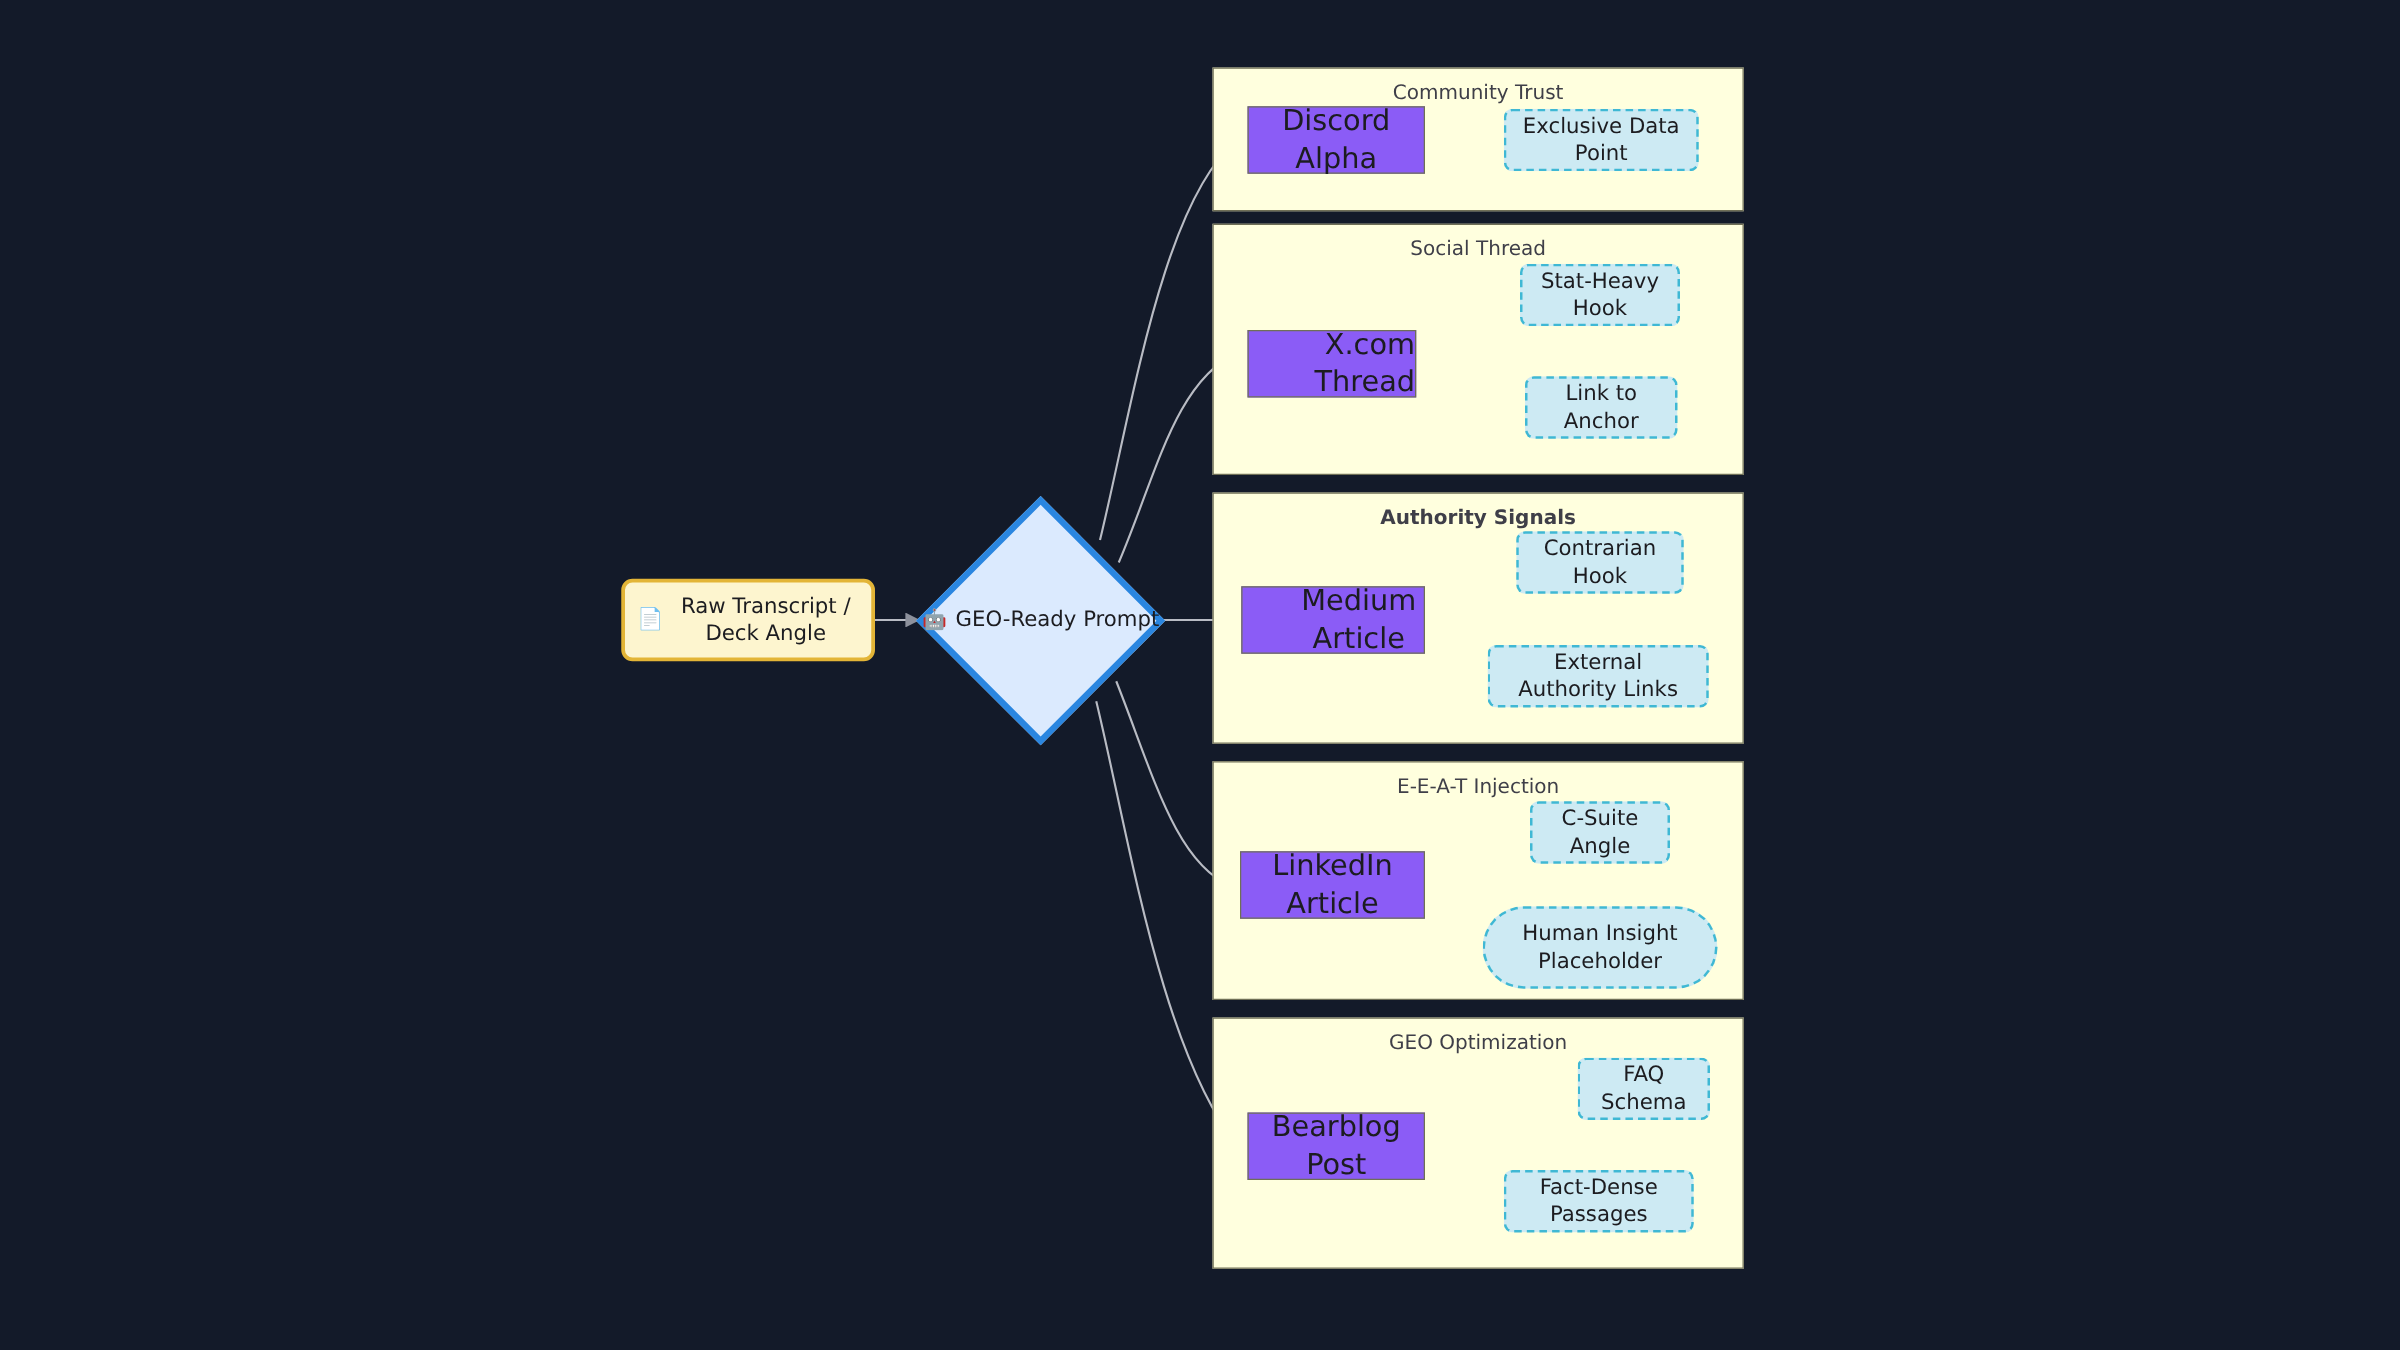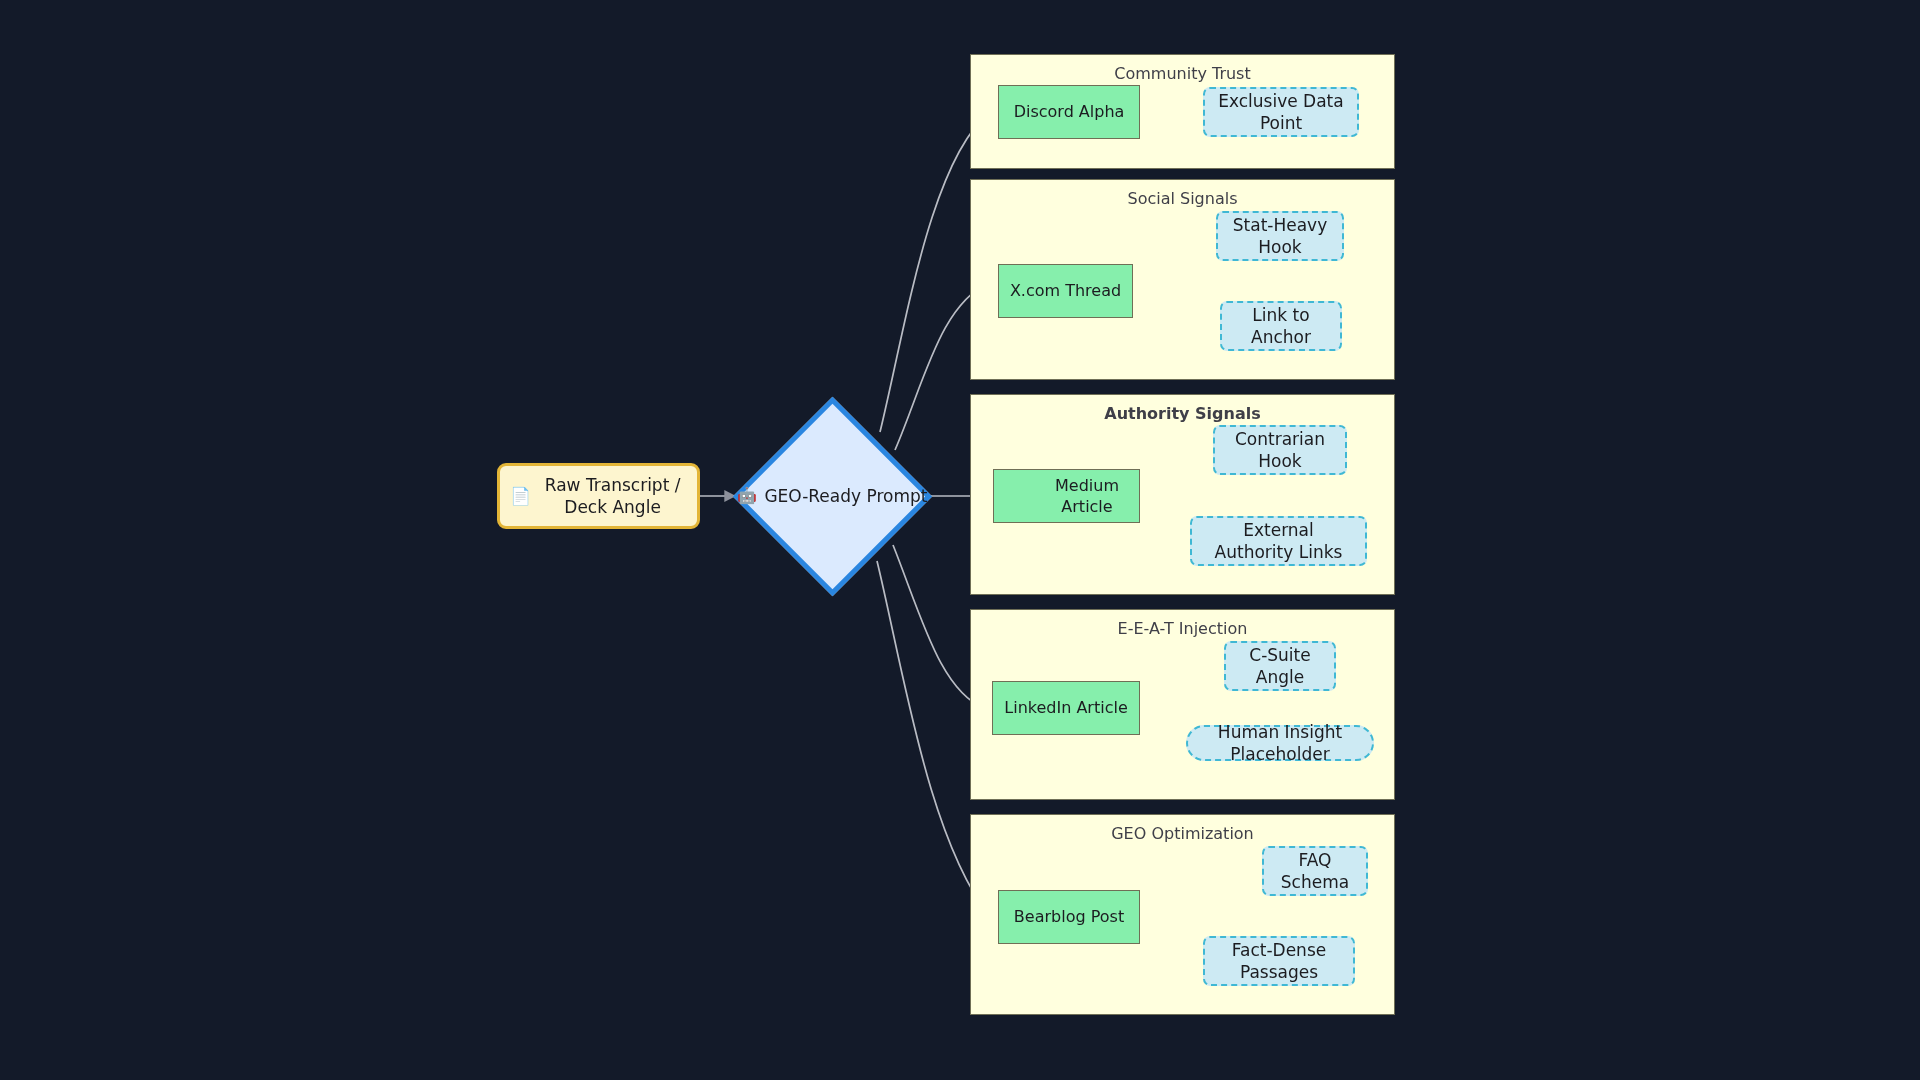--- a/index.html
+++ b/index.html
@@ -100,24 +100,24 @@
     left: 0;
     right: 0;
     top: 9px;
     text-align: center;
     color: #3f3f48;
     font-size: 16px;
     white-space: nowrap;
   }
   
   .node-platform {
-    background: #86efac;
+    background: #8b5cf6;
     border: 1.8px solid #6f6f56;
     color: #1c1c20;
-    font-size: 16px;
+    font-size: 23px;
     border-radius: 0;
   }
   
   .node-attr {
     background: #cdeaf3;
     border: 2px dashed #3fb8d4;
     color: #1c1c20;
     font-size: 17px;
     border-radius: 7px;
     padding: 0 12px;
@@ -211,21 +211,21 @@
     <div class="cluster-title">Community Trust</div>
   </div>
   <div class="node node-platform" style="left:998px; top:85px; width:142px; height:54px;">
     <span>Discord Alpha</span>
   </div>
   <div class="node node-attr" style="left:1203px; top:87px; width:156px; height:50px;">
     <span>Exclusive Data Point</span>
   </div>
 
   <div class="cluster" style="left:970px; top:179px; width:425px; height:201px;">
-    <div class="cluster-title">Social Signals</div>
+    <div class="cluster-title">Social Thread</div>
   </div>
   <div class="node node-platform" style="left:998px; top:264px; width:135px; height:54px;text-align:right;">
     <span>X.com Thread</span>
   </div>
   <div class="node node-attr" style="left:1216px; top:211px; width:128px; height:50px;">
     <span>Stat-Heavy Hook</span>
   </div>
   <div class="node node-attr" style="left:1220px; top:301px; width:122px; height:50px;">
     <span>Link to Anchor</span>
   </div>
@@ -245,21 +245,21 @@
 
   <div class="cluster" style="left:970px; top:609px; width:425px; height:191px;">
     <div class="cluster-title">E-E-A-T Injection</div>
   </div>
   <div class="node node-platform" style="left:992px; top:681px; width:148px; height:54px;">
     <span>LinkedIn Article</span>
   </div>
   <div class="node node-attr" style="left:1224px; top:641px; width:112px; height:50px;">
     <span>C-Suite Angle</span>
   </div>
-  <div class="node node-attr stadium" style="left:1186px; top:725px; width:188px; height:36px;">
+  <div class="node node-attr stadium" style="left:1186px; top:725px; width:188px; height:66px;">
     <span>Human Insight Placeholder</span>
   </div>
 
   <div class="cluster" style="left:970px; top:814px; width:425px; height:201px;">
     <div class="cluster-title">GEO Optimization</div>
   </div>
   <div class="node node-platform" style="left:998px; top:890px; width:142px; height:54px;">
     <span>Bearblog Post</span>
   </div>
   <div class="node node-attr" style="left:1227px; top:846px; width:106px; height:50px;margin-left:35px;">

